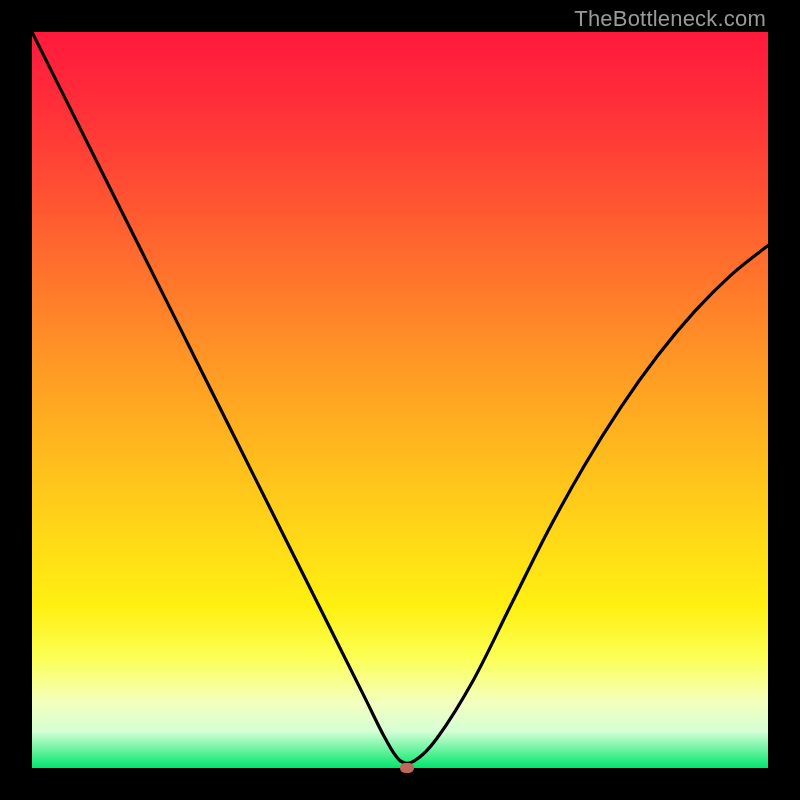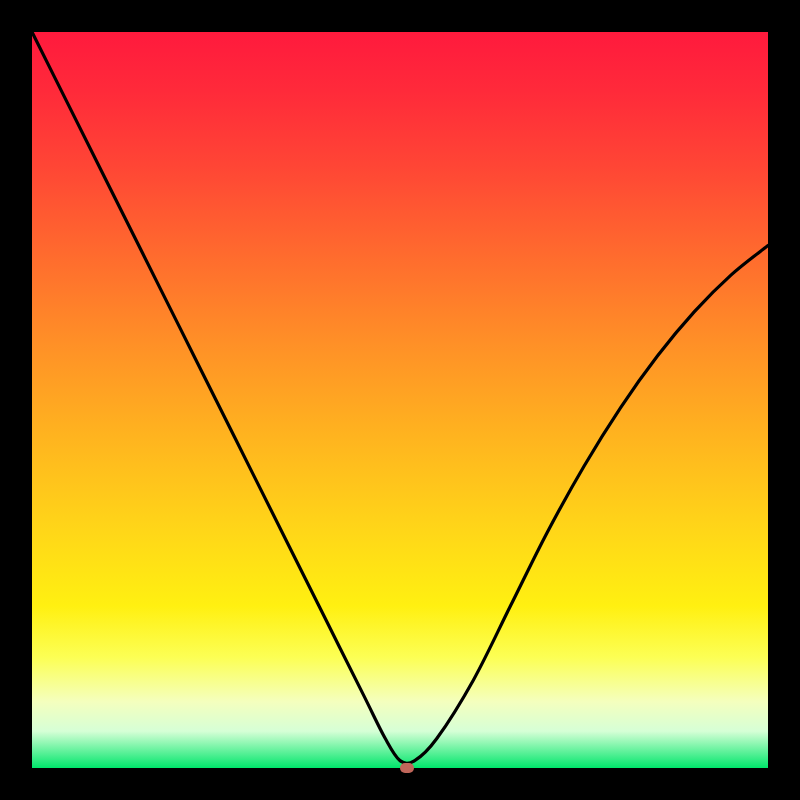--- a/index.html
+++ b/index.html
@@ -61,19 +61,20 @@
     height: 10px;
     border-radius: 5px;
     background: #c0665a;
     transform: translate(-50%, -50%);
   }
 </style>
 </head>
 <body>
 
 <div class="frame">
+  <div class="watermark">TheBottleneck.com</div>
   <div class="plot-area">
     <svg class="curve" viewBox="0 0 736 736" preserveAspectRatio="none">
       <path id="curve-path" fill="none" stroke="#000" stroke-width="3.2" stroke-linecap="round" stroke-linejoin="round" d="M 0 0 C 6.133333333333334 12.266666666666671, 24.53333333333334 49.066666666666706, 36.800000000000004 73.60000000000002 C 49.06666666666667 98.13333333333334, 61.33333333333334 122.66666666666659, 73.60000000000001 147.19999999999993 C 85.86666666666667 171.73333333333326, 98.13333333333333 196.2666666666667, 110.39999999999999 220.80000000000007 C 122.66666666666666 245.33333333333343, 134.93333333333334 269.86666666666673, 147.20000000000002 294.40000000000003 C 159.4666666666667 318.93333333333334, 171.73333333333335 343.4666666666667, 184 368 C 196.26666666666665 392.5333333333333, 208.53333333333333 417.0666666666666, 220.79999999999998 441.59999999999997 C 233.06666666666663 466.1333333333333, 245.3333333333333 490.66666666666674, 257.59999999999997 515.2 C 269.8666666666666 539.7333333333333, 282.1333333333334 564.2666666666667, 294.40000000000003 588.8 C 306.6666666666667 613.3333333333333, 321.38666666666666 642.7733333333333, 331.2 662.4 C 341.0133333333333 682.0266666666666, 347.14666666666665 695.52, 353.28 706.56 C 359.4133333333333 717.5999999999999, 363.0933333333333 724.96, 368 728.64 C 372.9066666666667 732.3199999999999, 376.5866666666667 732.3199999999999, 382.72 728.64 C 388.85333333333335 724.96, 394.9866666666667 720.0533333333333, 404.8 706.56 C 414.61333333333334 693.0666666666666, 429.3333333333333 669.76, 441.59999999999997 647.6800000000001 C 453.8666666666666 625.6000000000001, 466.1333333333334 598.6133333333333, 478.40000000000003 574.08 C 490.6666666666667 549.5466666666667, 502.9333333333333 523.7866666666666, 515.1999999999999 500.48 C 527.4666666666666 477.17333333333335, 539.7333333333333 455.09333333333336, 552 434.24 C 564.2666666666667 413.38666666666666, 576.5333333333334 393.76, 588.8000000000001 375.36 C 601.0666666666667 356.96000000000004, 613.3333333333334 339.78666666666663, 625.6 323.84 C 637.8666666666667 307.8933333333333, 650.1333333333333 293.17333333333335, 662.4 279.68 C 674.6666666666666 266.18666666666667, 686.9333333333333 253.92, 699.1999999999999 242.88 C 711.4666666666666 231.84, 729.8666666666667 218.34666666666672, 736 213.44000000000005"></path>
     </svg>
     <div id="marker" class="mark" style="left: 375.36px; top: 736px;"></div>
   </div>
 </div>
 
 </body></html>

